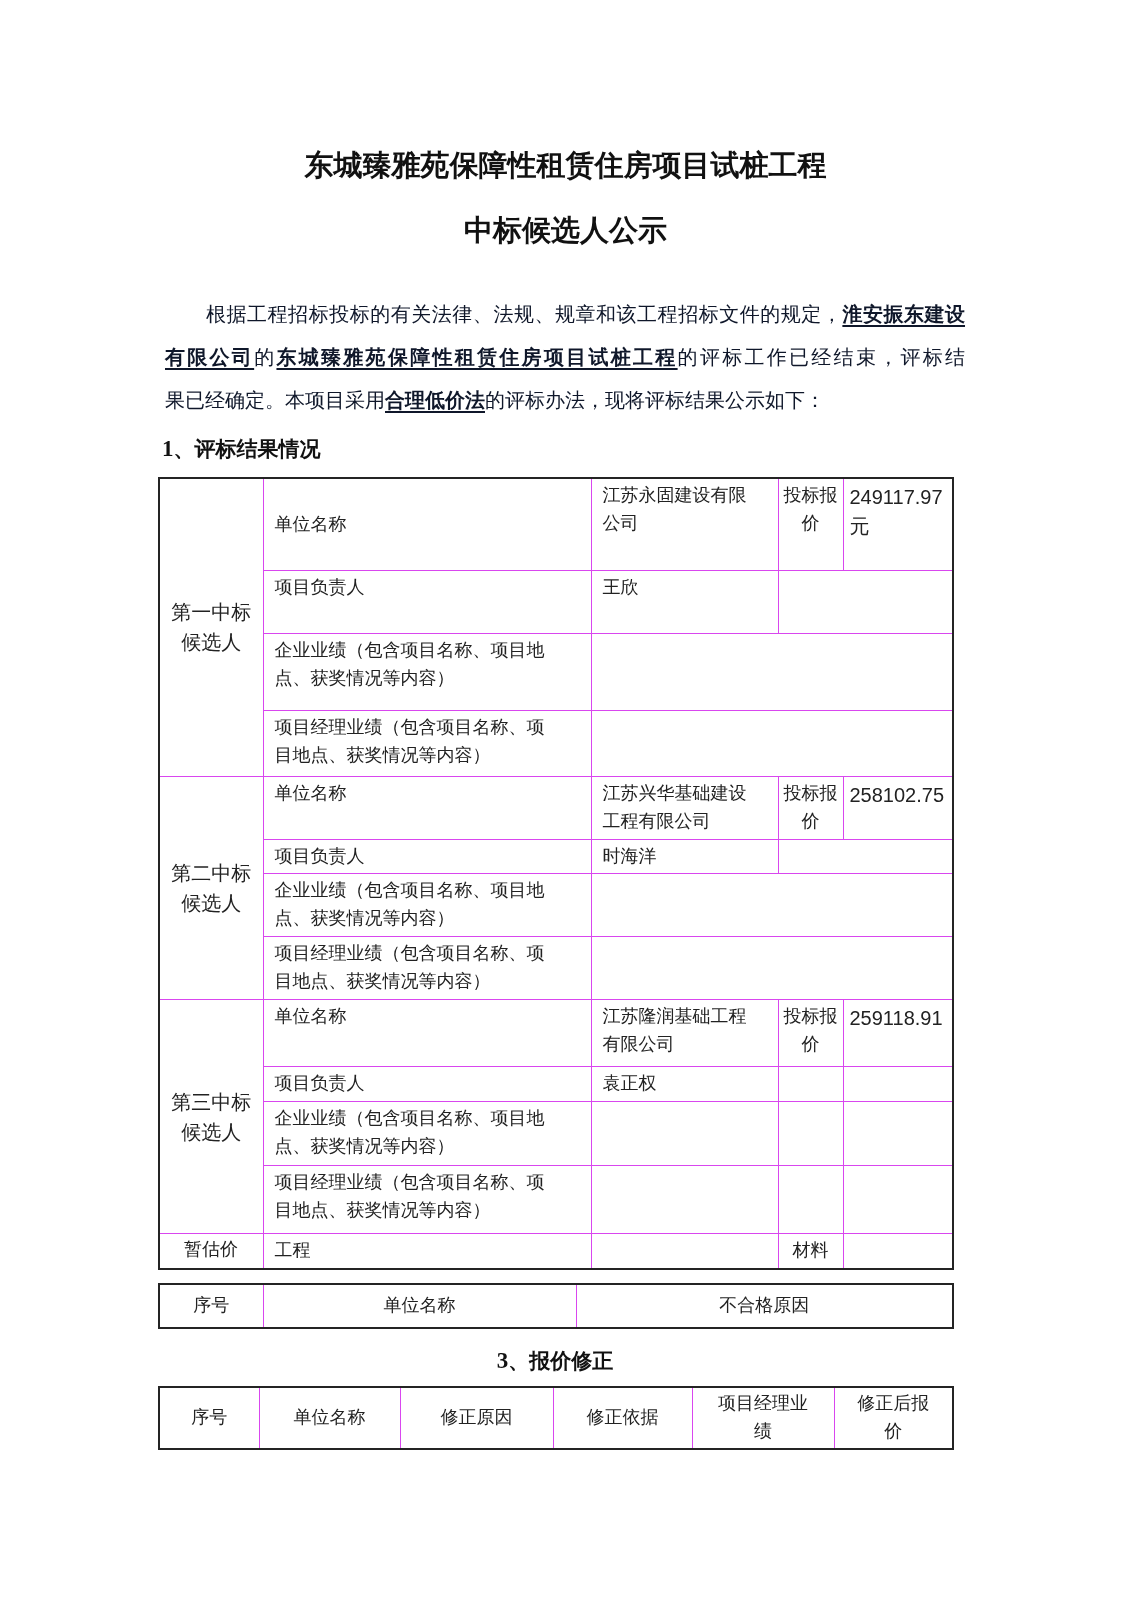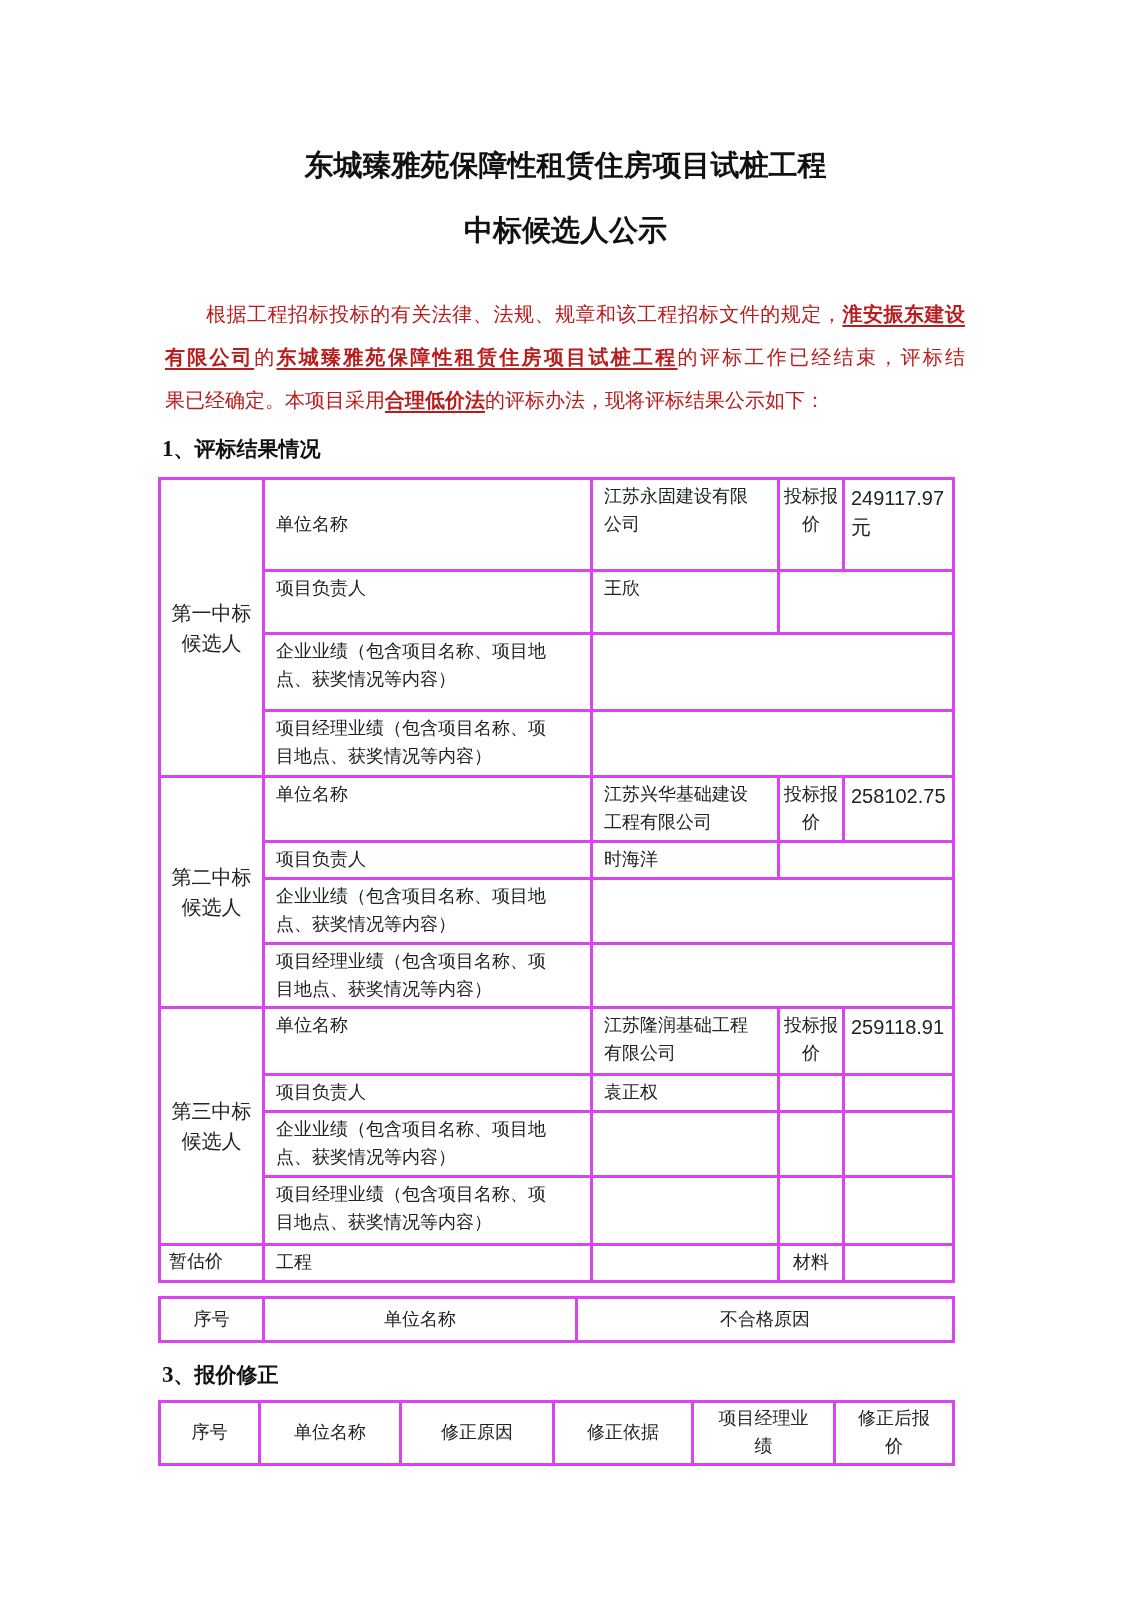--- a/index.html
+++ b/index.html
@@ -19,21 +19,21 @@
     font-weight: bold;
     font-size: 29px;
     line-height: 1.1;
     color: #111;
   }
   .doc-title.second { margin-top: 33px; }
 
   .content { margin-left: 158px; width: 794px; }
 
   
-  .intro { margin-top: 46px; margin-left: 7px; width: 800px; font-size: 20px; color: #b91c1c; }
+  .intro { margin-top: 46px; margin-left: 7px; width: 800px; font-size: 20px; color: #0f172a; }
   .intro .line {
     line-height: 43px;
     text-align: justify;
     text-justify: inter-character;
   }
   .intro .line.fill { text-align-last: justify; }
   .intro .line.first { text-indent: 41px; }
   .em { font-weight: bold; text-decoration: underline; text-underline-offset: 4px; }
 
   
@@ -41,32 +41,32 @@
     margin: 4px;
     font-family: Liberation Serif, serif;
     font-weight: bold;
     color: #111;
     font-size: 21px;
     line-height: 1.15;
   }
   .section-heading .num { font-size: 23px; }
   .sh1 { margin-top: 14px; }
   .sh2 { margin-top: 15px; }
-  .sh3 { margin-top: 19px; }
+  .sh3 { margin-top: 19px; text-align: center; }
 
   
   table {
     border-collapse: collapse;
     table-layout: fixed;
     width: 794px;
     border: 2px solid #242424;
     background: #fff;
   }
   td {
-    border: 3px solid #d946ef;
+    border: 1px solid #d946ef;
     font-size: 18px;
     line-height: 1.55;
     vertical-align: top;
     padding: 3px 10px;
     overflow: hidden;
     color: #222;
   }
   .result-table { margin-top: 15px; }
   .plain-table-2 { margin-top: 13px; }
   .plain-table-3 { margin-top: 12px; }
@@ -80,21 +80,21 @@
   }
   .label-cell  { padding: 3px 34px 3px 11px; }
   .value-cell  { padding: 3px 20px 3px 11px; }
   .bid-label-cell { text-align: center; padding: 3px 4px; }
   .price-cell {
     font-family: "Liberation Sans", sans-serif;
     font-size: 20px;
     line-height: 1.45;
     padding: 4px 4px 3px 6px;
   }
-  .est-label-cell { padding: 2px 8px; }
+  .est-label-cell { padding: 2px 24px; }
   .vmid { vertical-align: middle; }
 
   .hdr-cell { text-align: center; vertical-align: middle; padding: 2px 22px; }
 
   
   .r92 { height: 92px; } .r63 { height: 63px; } .r77 { height: 77px; } .r66 { height: 66px; }
   .r60 { height: 60px; } .r32 { height: 32px; } .r60b { height: 60px; } .r63b { height: 63px; }
   .r67 { height: 67px; } .r28 { height: 28px; } .r64 { height: 64px; } .r68 { height: 68px; }
   .r44 { height: 44px; } .r47 { height: 47px; }
 </style>

